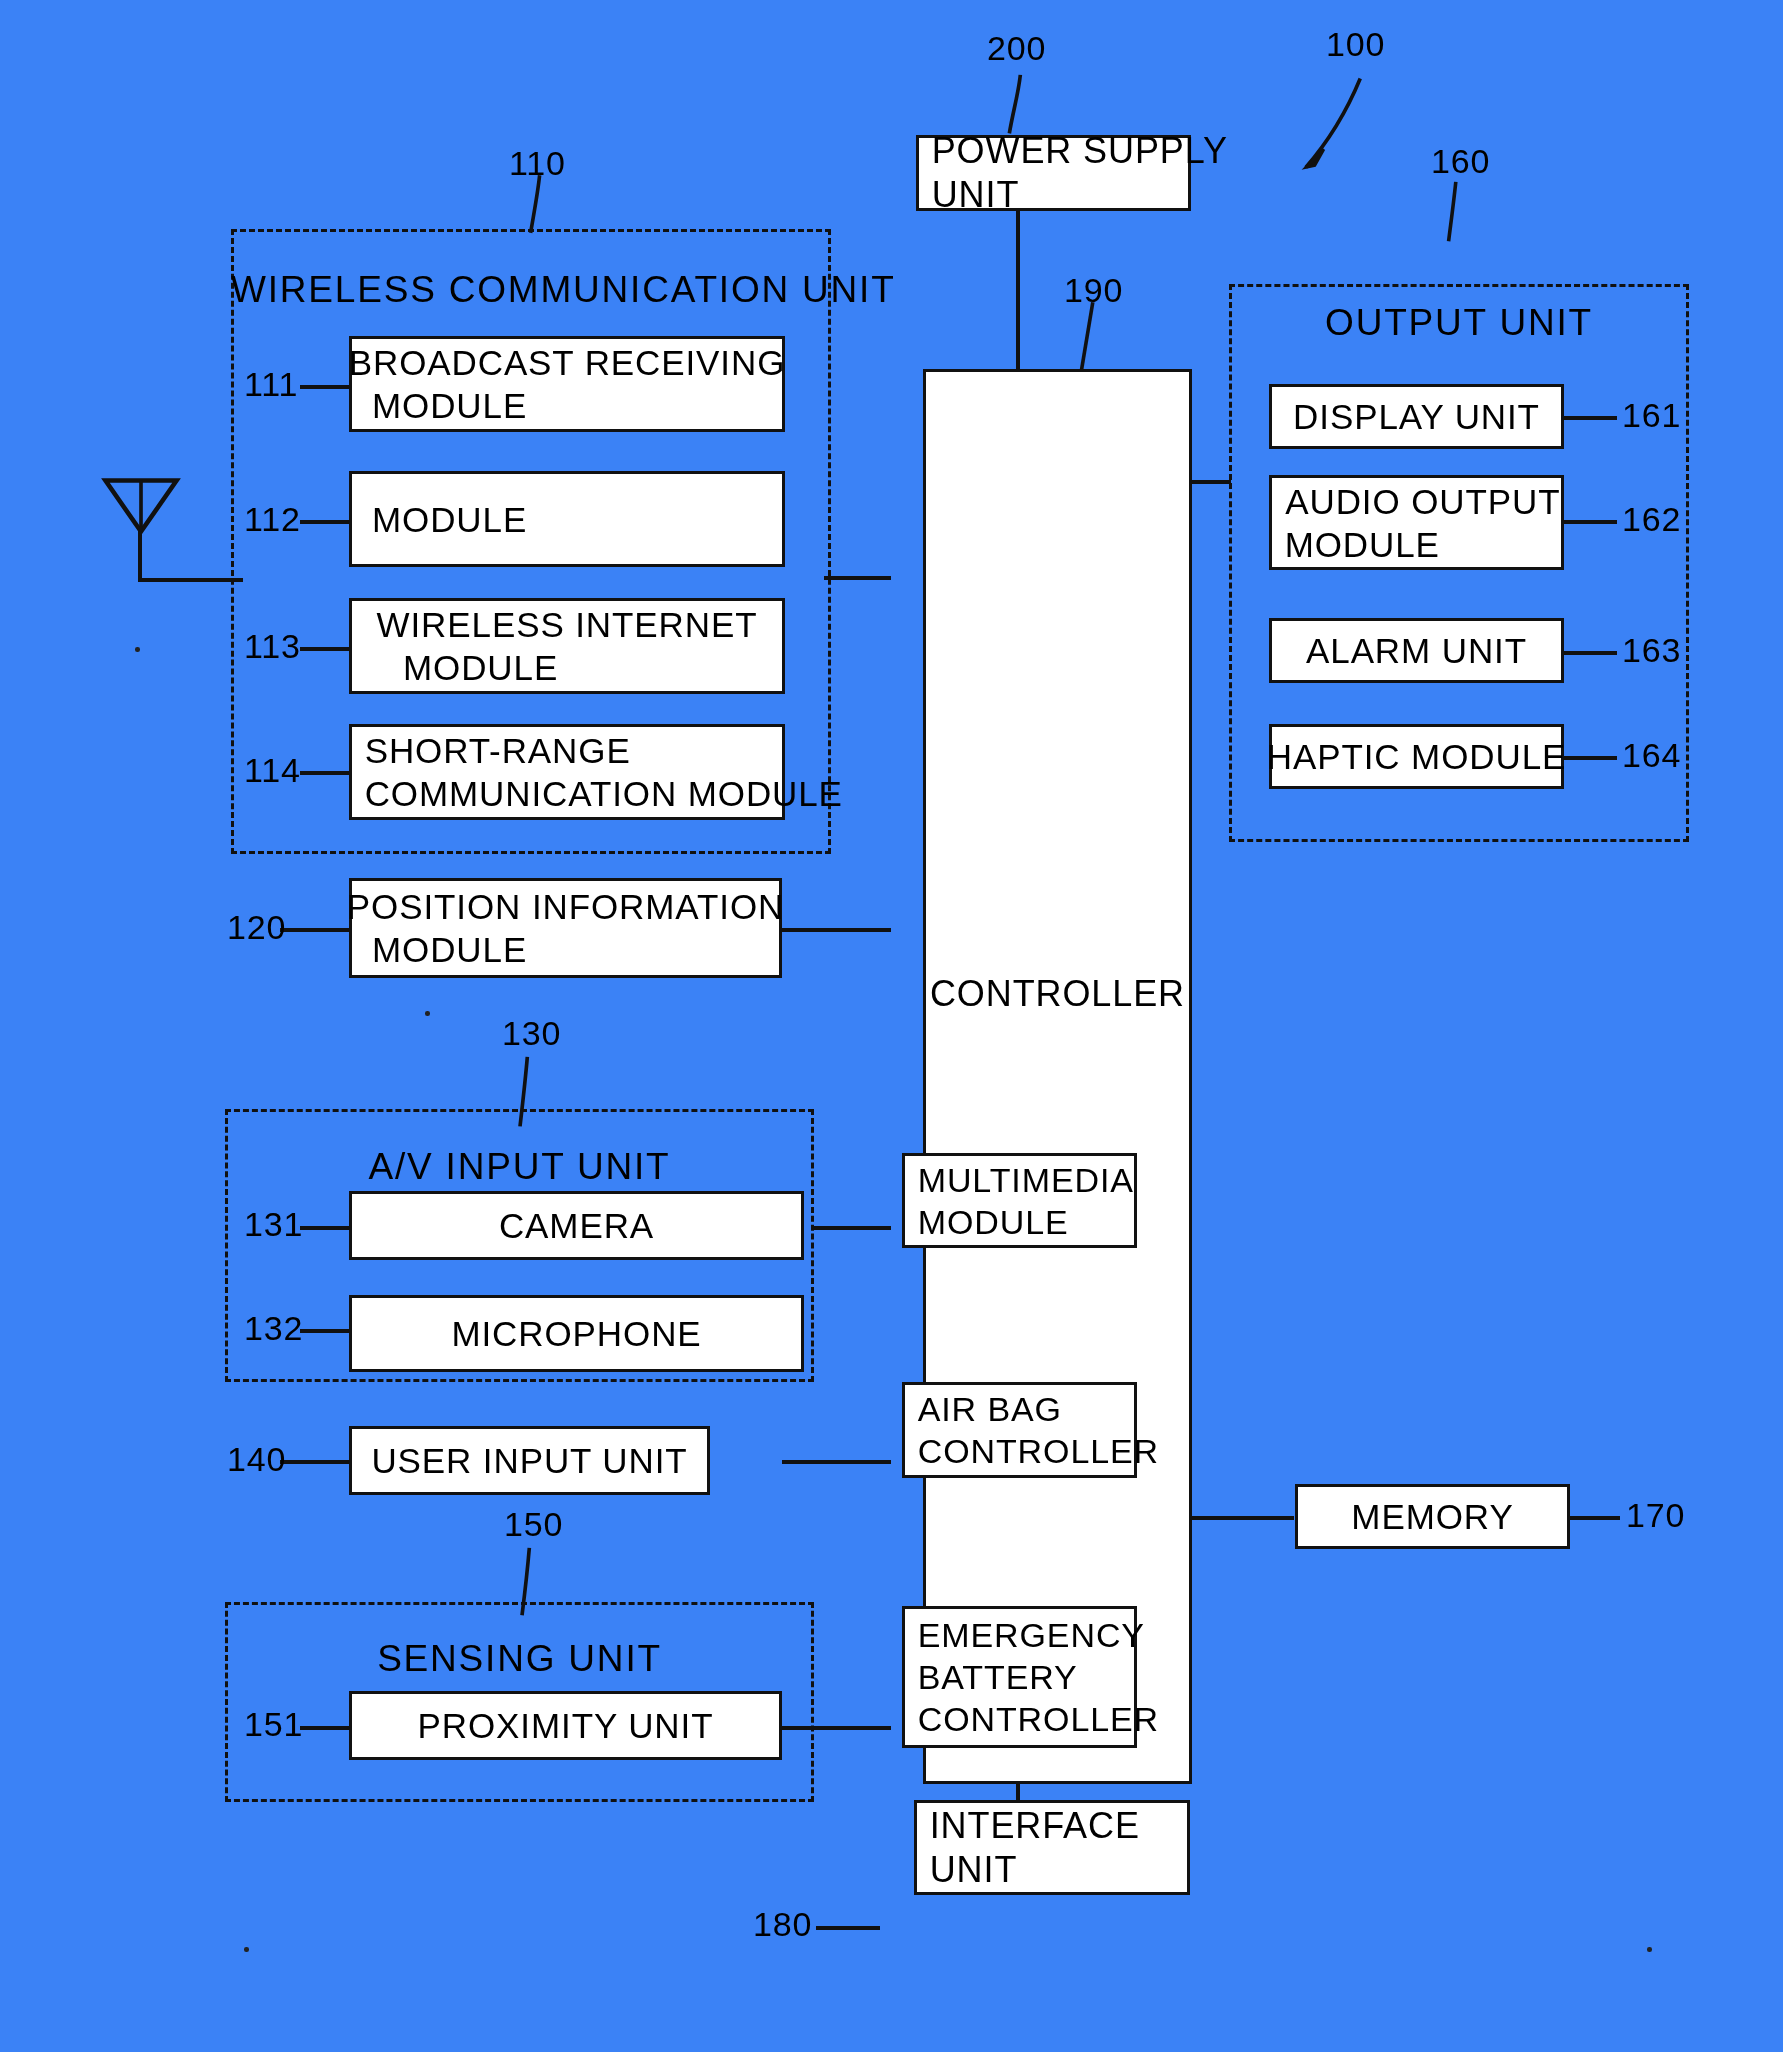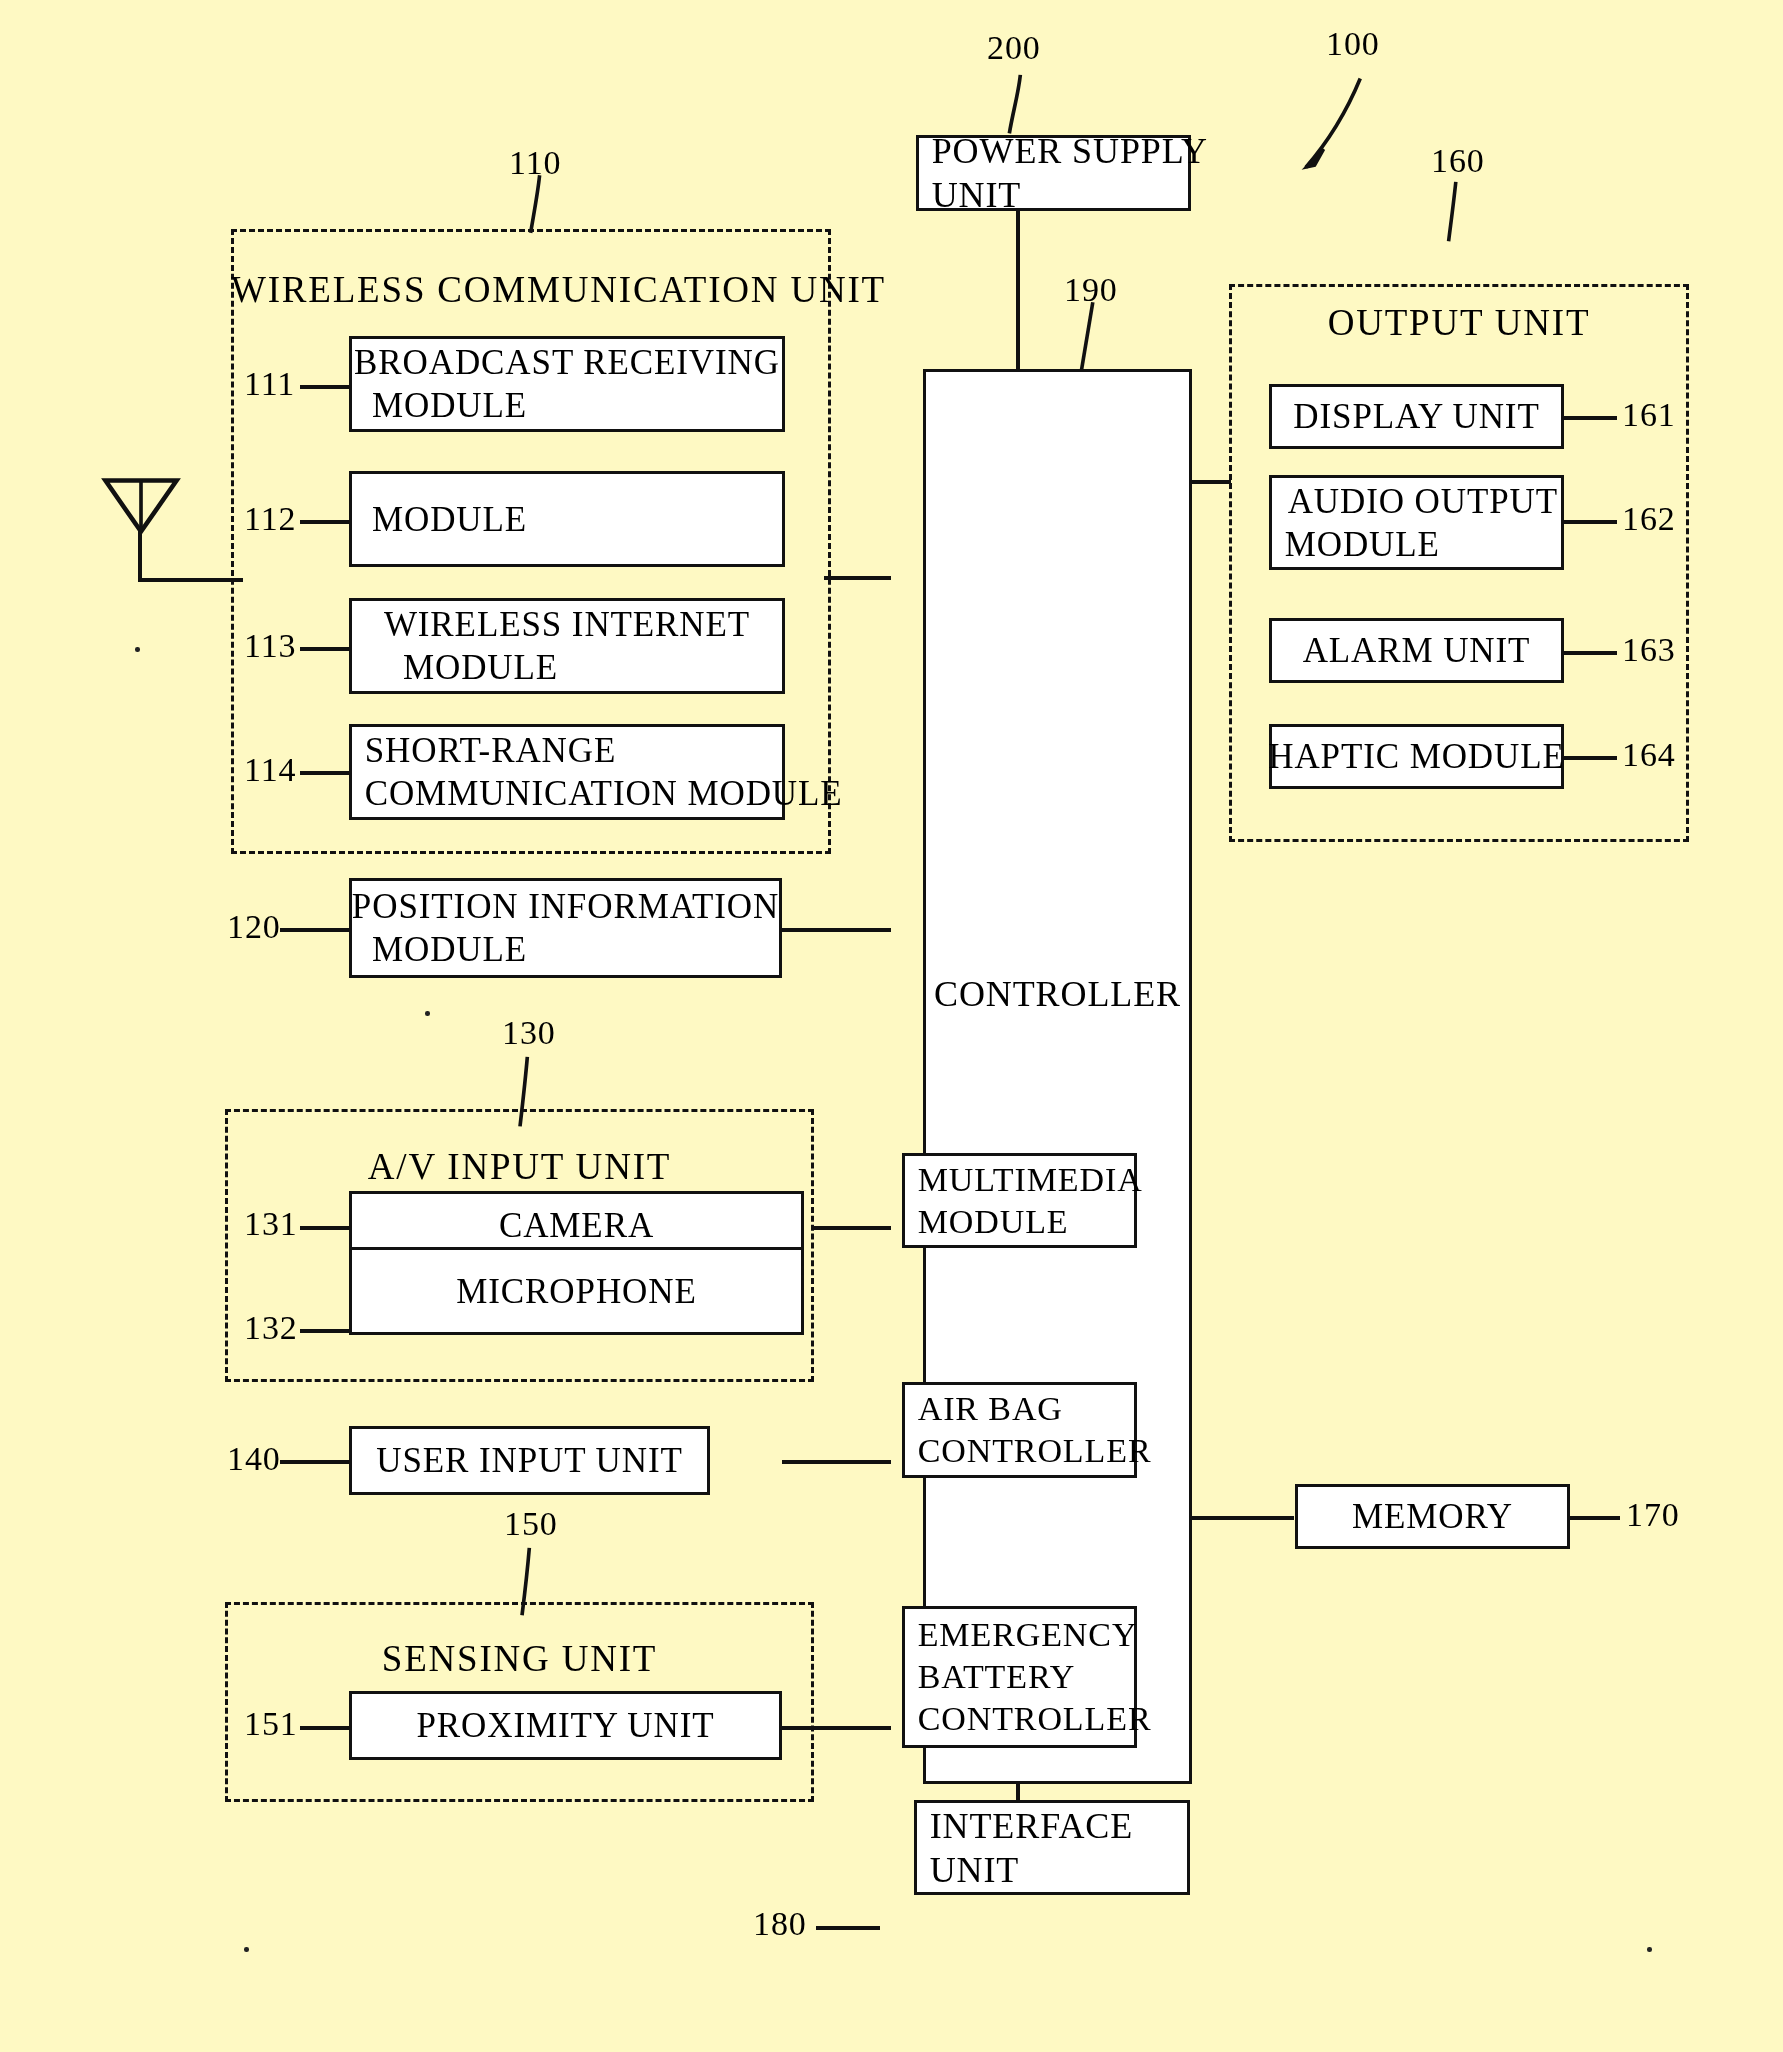--- a/index.html
+++ b/index.html
@@ -5,22 +5,22 @@
 <style>
   html, body {
     margin: 0;
     padding: 0;
     background: #ffffff;
   }
   #root {
     position: relative;
     width: 1784px;
     height: 2053px;
-    background: #fef9c3;
-    font-family: Liberation Serif, serif;
+    background: #3b82f6;
+    font-family: Liberation Sans, sans-serif;
     color: #000000;
     overflow: hidden;
   }
 
   
   .box {
     position: absolute;
     border: 3.6px solid #111;
     background: #fff;
     box-sizing: border-box;
@@ -243,21 +243,21 @@
 
   <div class="box center f39" style="left:349px; top:878px; width:433px; height:100px;">
     <span class="line" style="align-self:center;">POSITION INFORMATION</span>
     <span class="line" style="align-self:flex-start; padding-left:20px;">MODULE</span>
   </div>
 
   <div class="box center f39" style="left:349px; top:1191px; width:455px; height:69px;">
     <span class="line">CAMERA</span>
   </div>
 
-  <div class="box center f39" style="left:349px; top:1247px; width:455px; height:88px;align-items:center;">
+  <div class="box center f39" style="left:349px; top:1295px; width:455px; height:77px;align-items:center;">
     <span class="line">MICROPHONE</span>
   </div>
 
   <div class="box center f39" style="left:349px; top:1426px; width:361px; height:69px;">
     <span class="line">USER INPUT UNIT</span>
   </div>
 
   <div class="box center f39" style="left:349px; top:1691px; width:433px; height:69px;">
     <span class="line">PROXIMITY UNIT</span>
   </div>

